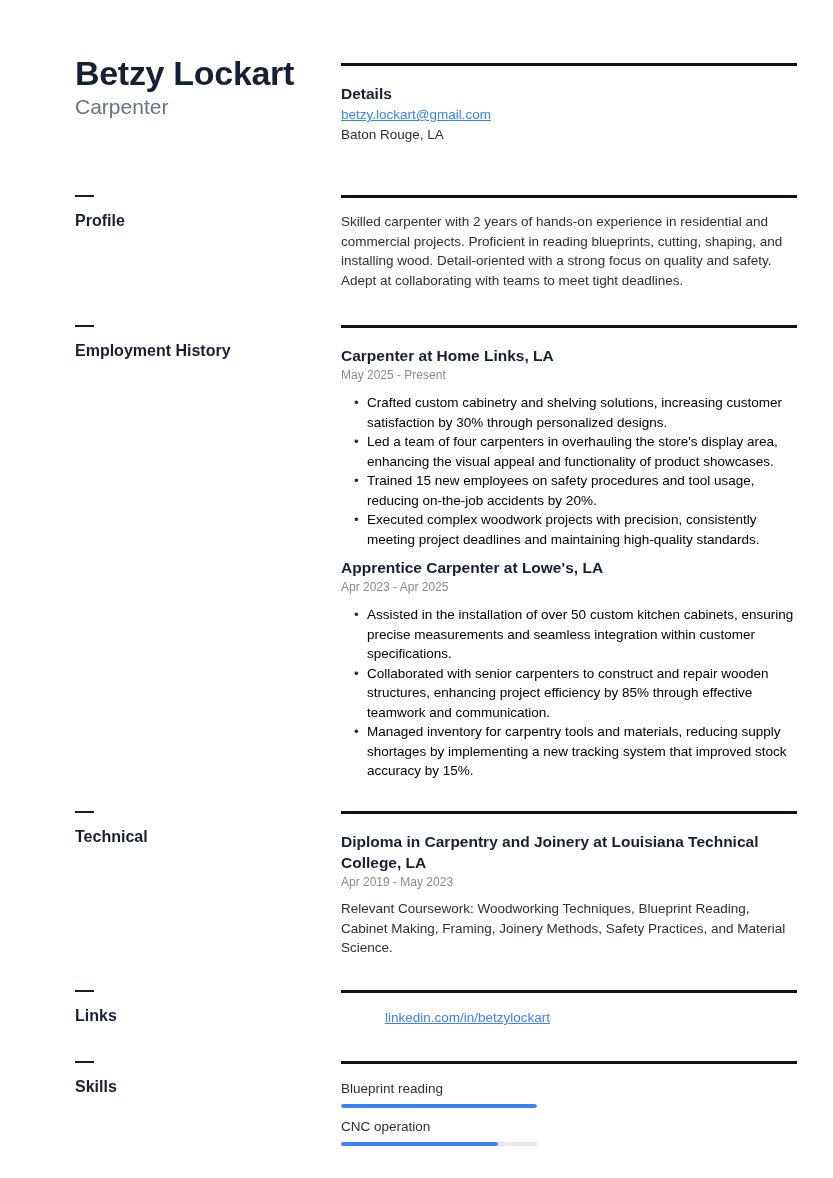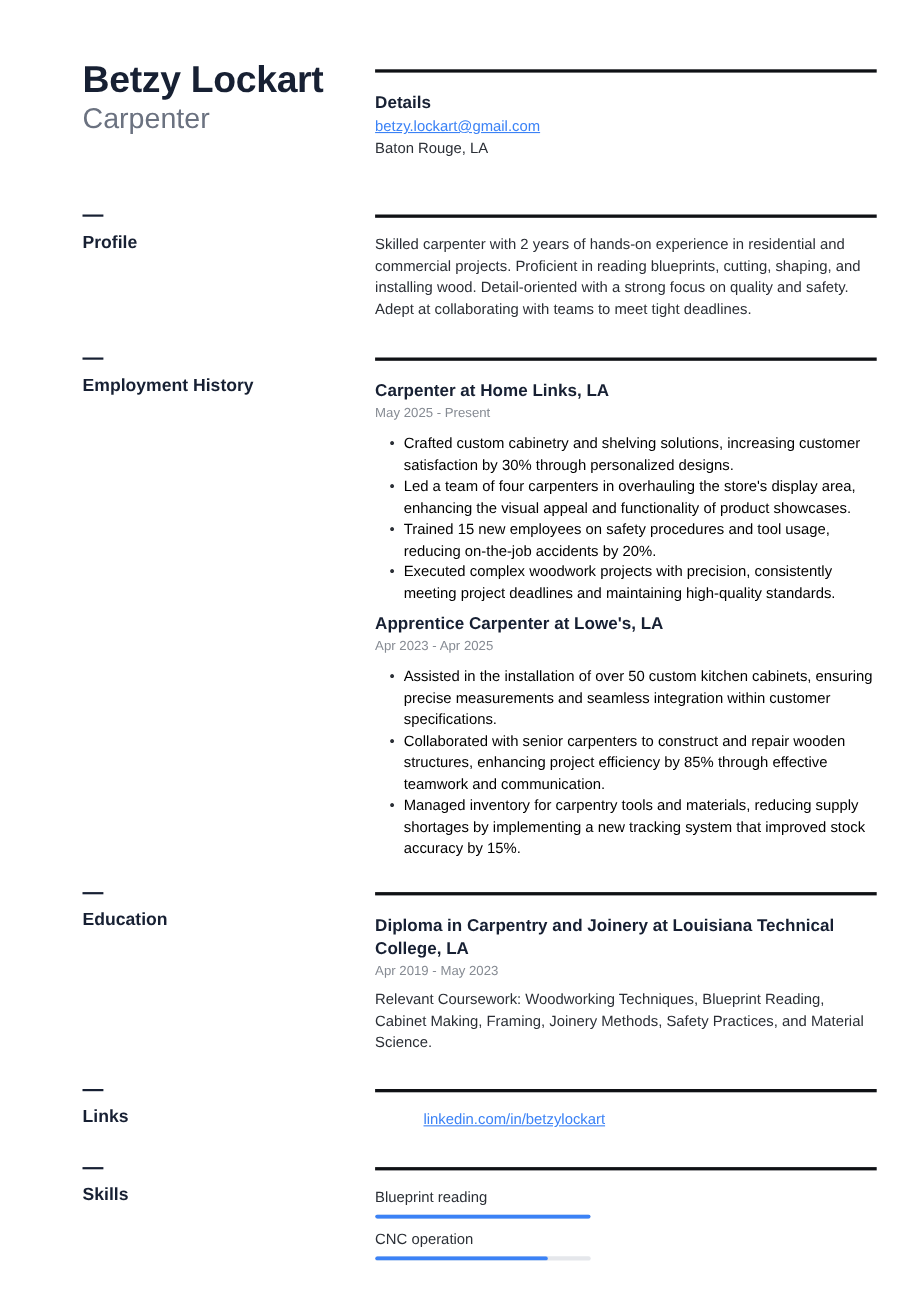--- a/index.html
+++ b/index.html
@@ -1,19 +1,19 @@
 <!DOCTYPE html>
 <html><head>
 <meta charset="utf-8">
 <style>
   html, body { margin: 0; padding: 0; background: #ffffff; }
   body { width: 833px; height: 1178px; position: relative; font-family: "Liberation Sans", "DejaVu Sans", sans-serif; color: #1f2937; }
   .page { position: absolute; left: 12px; top: 0; width: 833px; height: 1178px; }
   .name { position: absolute; left: 63px; top: 52px; font-size: 34px; font-weight: 700; color: #172033; letter-spacing: -0.3px; margin: 0; line-height: 42px; }
-  .role { position: absolute; left: 63px; top: 94px; font-size: 26px; color: #6b7280; margin: 0; line-height: 26px; text-align: right; }
+  .role { position: absolute; left: 63px; top: 94px; font-size: 21px; color: #6b7280; margin: 0; line-height: 26px; text-align: right; }
 
   .section { position: absolute; left: 0; width: 833px; }
   .left { position: absolute; left: 63px; top: 0; width: 230px; }
   .dash { width: 19px; height: 2px; background: #172033; margin-top: 0; }
   .left-title { font-size: 16px; font-weight: 700; color: #172033; margin-top: 14px; line-height: 20px; }
   .right { position: absolute; left: 329px; top: 0; width: 456px; }
   .rule { height: 3px; background: #0f1115; width: 456px; }
 
   .small { font-size: 13.5px; line-height: 19.5px; color: #2b2f36; }
   .h-sm { font-size: 15.5px; font-weight: 700; color: #172033; line-height: 21px; }
@@ -83,21 +83,21 @@
           <li>Collaborated with senior carpenters to construct and repair wooden structures, enhancing project efficiency by 85% through effective teamwork and communication.</li>
           <li>Managed inventory for carpentry tools and materials, reducing supply shortages by implementing a new tracking system that improved stock accuracy by 15%.</li>
         </ul>
       </div>
     </div>
   </div>
 
   <div class="section" style="top:811px;">
     <div class="left">
       <div class="dash"></div>
-      <div class="left-title">Education</div>
+      <div class="left-title">Technical</div>
     </div>
     <div class="right">
       <div class="rule"></div>
       <div class="h-sm" style="margin-top:17px;">Diploma in Carpentry and Joinery at Louisiana Technical College, LA</div>
       <div class="date">Apr 2019 - May 2023</div>
       <div class="small" style="margin-top:8px;">Relevant Coursework: Woodworking Techniques, Blueprint Reading, Cabinet Making, Framing, Joinery Methods, Safety Practices, and Material Science.</div>
     </div>
   </div>
 
   <div class="section" style="top:990px;">

